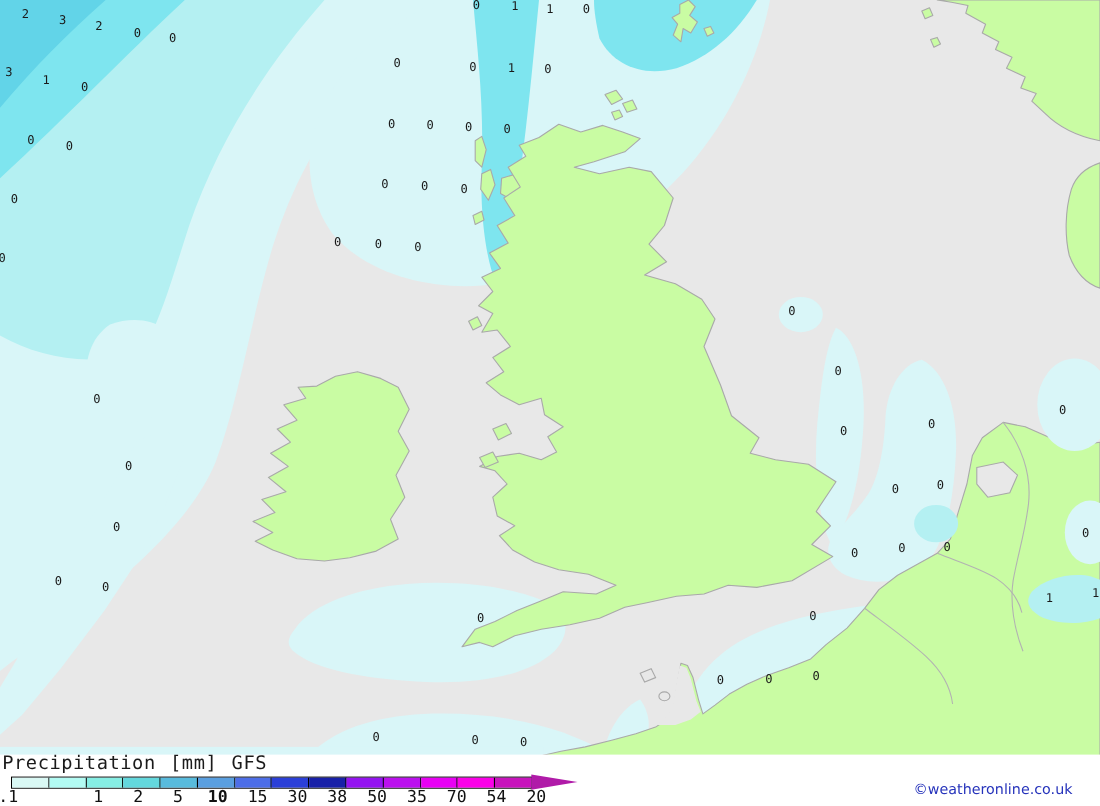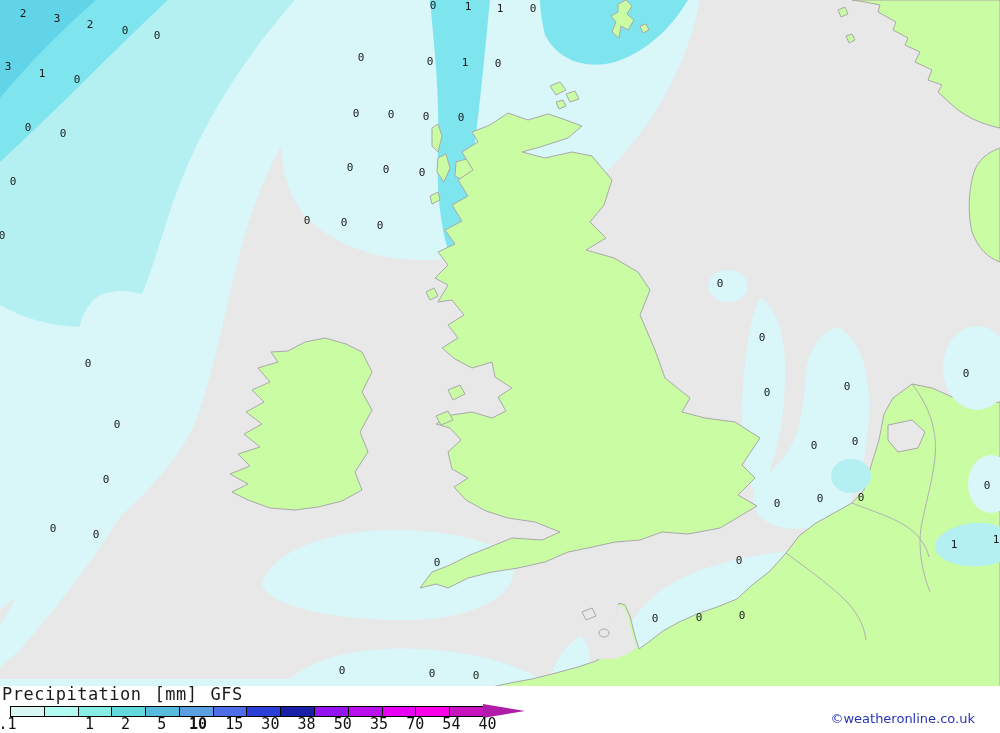--- a/index.html
+++ b/index.html
@@ -208,18 +208,18 @@
       <span class="tick" style="left: 125.6px;">2</span>
       <span class="tick" style="left: 161.8px;">5</span>
       <span class="tick" style="left: 198px; font-weight: bold;">10</span>
       <span class="tick" style="left: 234.2px;">15</span>
       <span class="tick" style="left: 270.4px;">30</span>
       <span class="tick" style="left: 306.6px;">38</span>
       <span class="tick" style="left: 342.8px;">50</span>
       <span class="tick" style="left: 379px;">35</span>
       <span class="tick" style="left: 415.2px;">70</span>
       <span class="tick" style="left: 451.4px;">54</span>
-      <span class="tick" style="left: 487.6px;">40</span>
+      <span class="tick" style="left: 487.6px;">20</span>
     </div>
 
   <a id="copyright" href="#">©weatheronline.co.uk</a>
 
 </div>
 
 </body></html>

